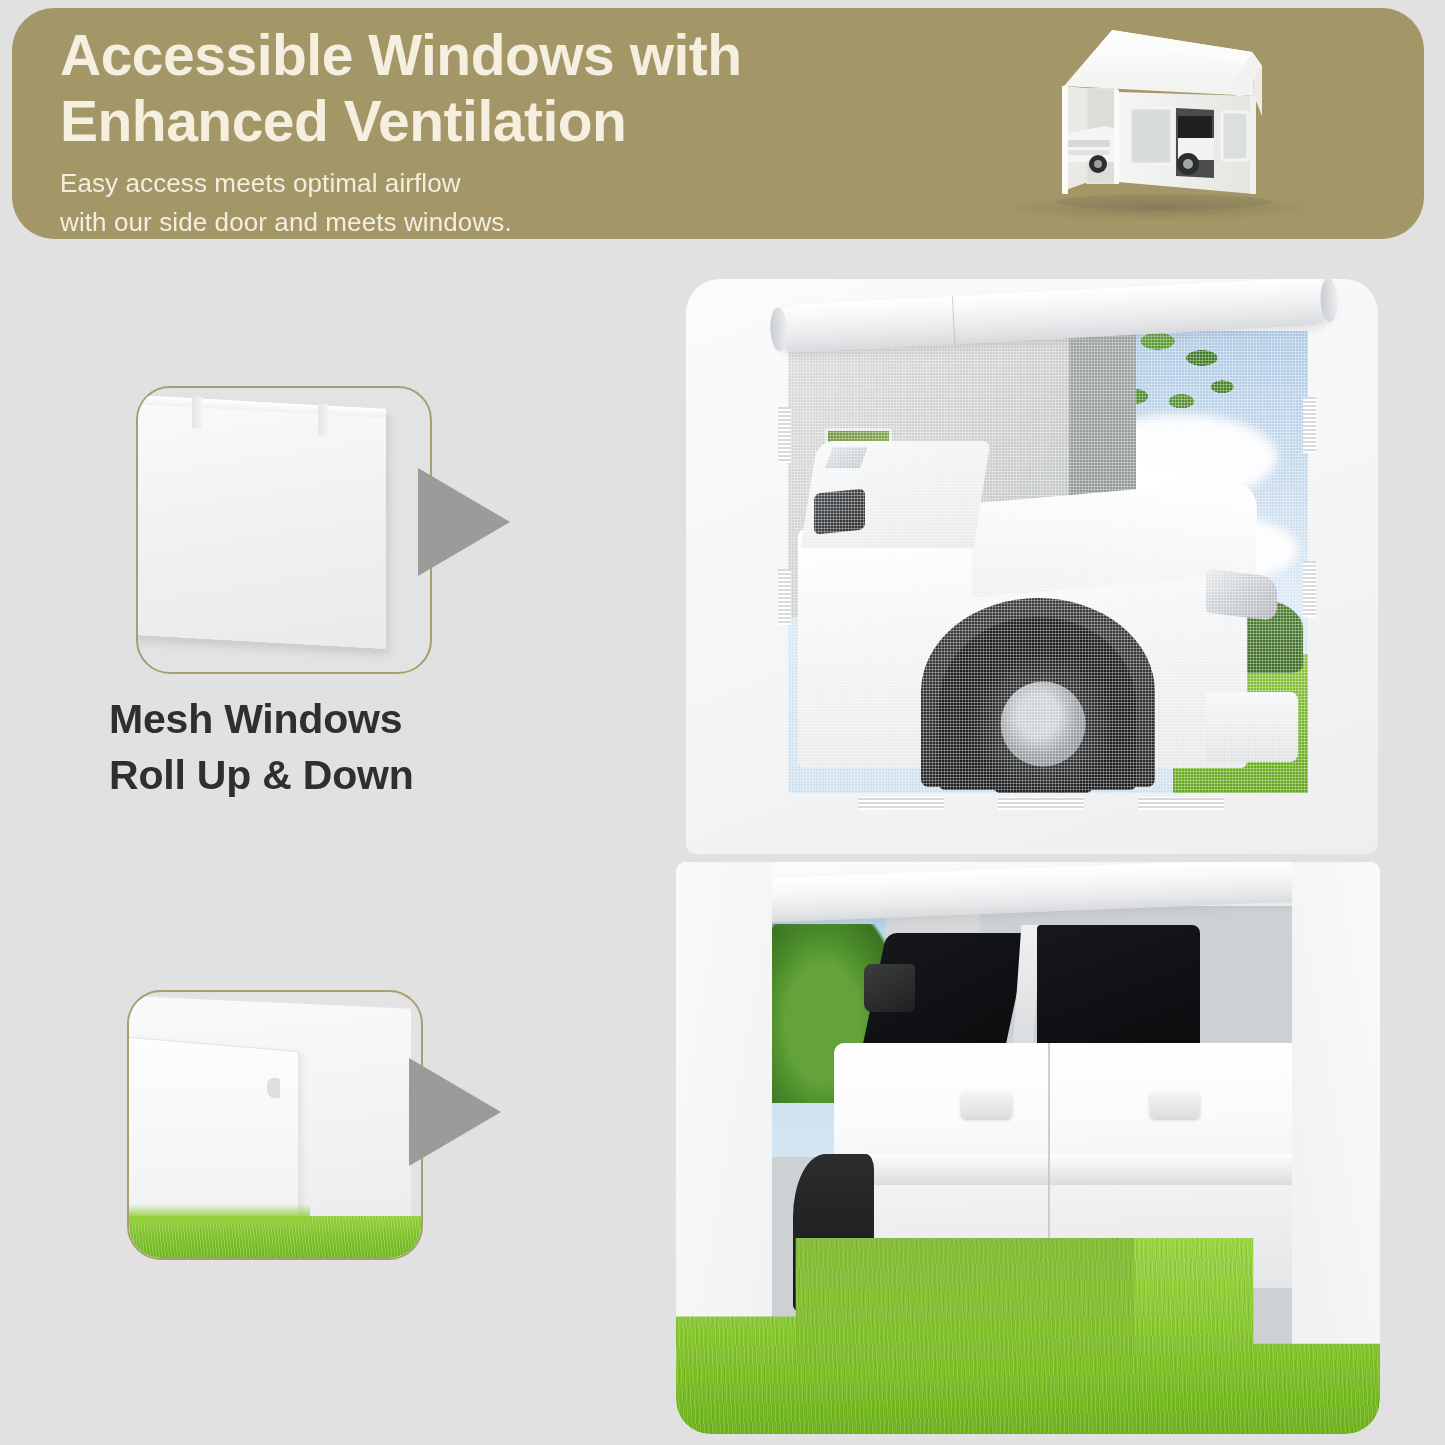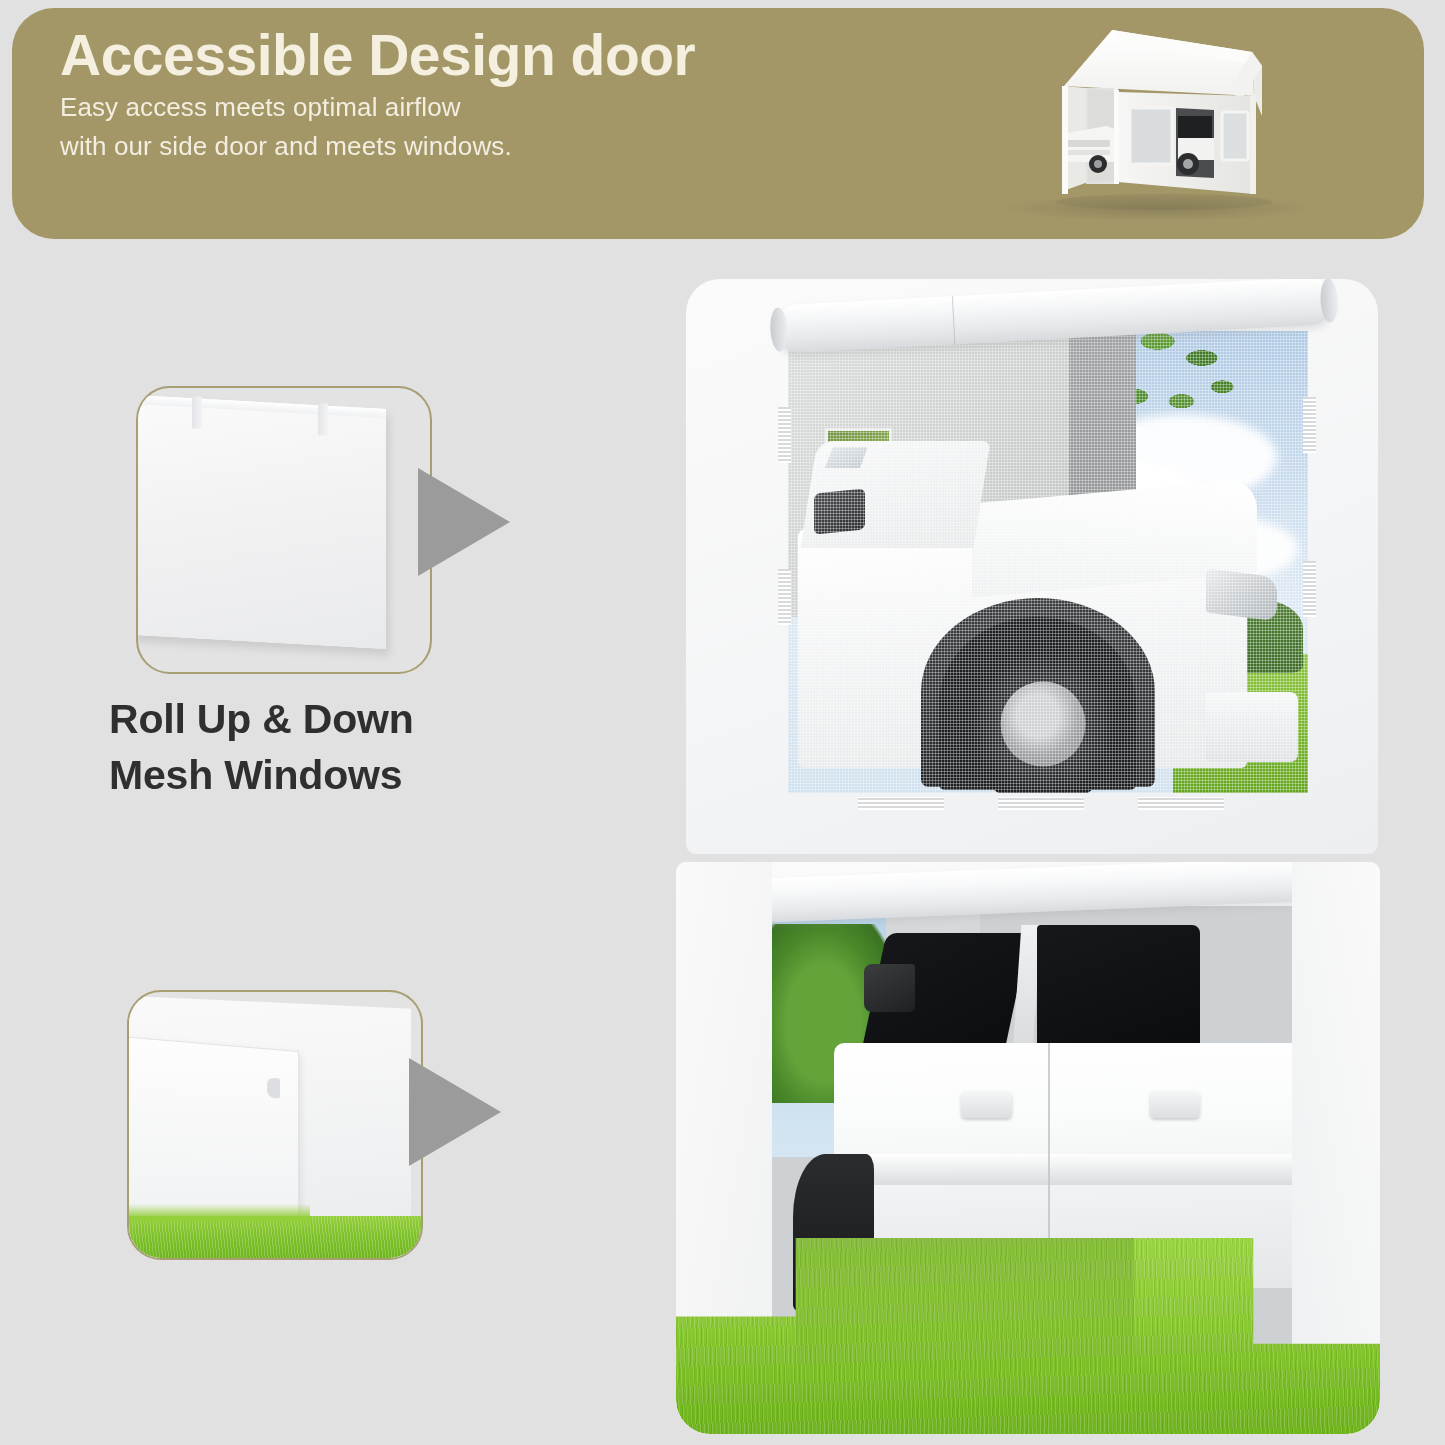--- a/index.html
+++ b/index.html
@@ -23,20 +23,21 @@
     color:#f4efdf;
     font-size:57px;
     font-weight:bold;
     line-height:1.16;
     letter-spacing:-0.5px;
   }
   .header-sub{
     color:#f3eee0;
     font-size:26px;
     line-height:1.5;
+    margin-top:10px;
     letter-spacing:0.1px;
   }
 
   
   .carport-wrap{
     position:absolute; right:86px; top:4px; width:360px; height:225px;
   }
   .carport-shadow{
     position:absolute; left:24px; bottom:16px; width:310px; height:26px;
     background:radial-gradient(ellipse at 50% 50%, rgba(120,110,78,.55) 0%, rgba(163,151,104,0) 72%);
@@ -395,21 +396,22 @@
   .zip-pull{
     position:absolute; left:22px; top:54px; width:12px; height:16px;
     background:#d5d7da; border-radius:3px;
   }
 </style>
 </head>
 <body>
 
 <div class="header">
   <div class="header-text">
-    <div class="header-title">Accessible Design door</div>
+    <div class="header-title">Accessible Windows with</div>
+    <div class="header-title">Enhanced Ventilation</div>
     <div class="header-sub">Easy access meets optimal airflow</div>
     <div class="header-sub" style="margin-top:0">with our side door and meets windows.</div>
   </div>
 
   <div class="carport-wrap">
     <div class="carport-shadow"></div>
     <svg width="360" height="225" viewBox="0 0 360 225">
       <defs>
         <linearGradient id="rf" x1="0" y1="0" x2="0" y2="1">
           <stop offset="0" stop-color="#ffffff"></stop>
@@ -462,22 +464,22 @@
 
 <div class="thumb thumb-1">
   <div class="panel-1">
     <div class="panel-1-top"></div>
     <div class="tab tab-a"></div>
     <div class="tab tab-b"></div>
   </div>
 </div>
 <div class="arrow arrow-1"></div>
 <div class="caption caption-1">
+  <div>Mesh Windows</div>
   <div>Roll Up &amp; Down</div>
-  <div>Mesh Windows</div>
 </div>
 
 <div class="thumb thumb-2">
   <div class="wall-2">
     <div class="door-2">
       <div class="door-knob"></div>
     </div>
   </div>
   <div class="grass-2"></div>
 </div>

